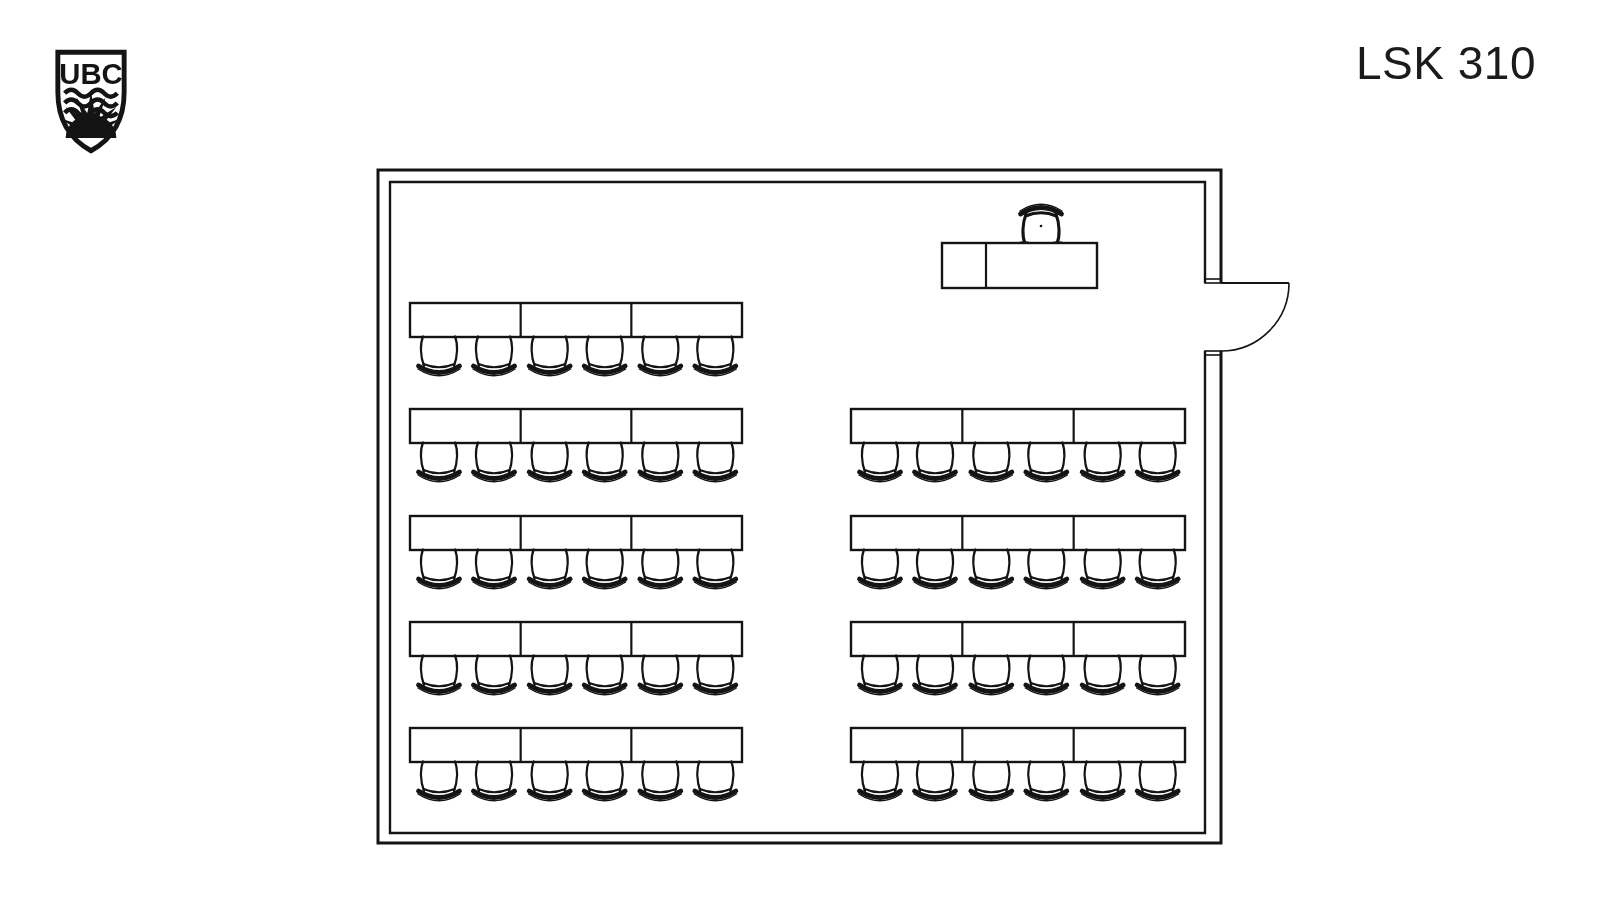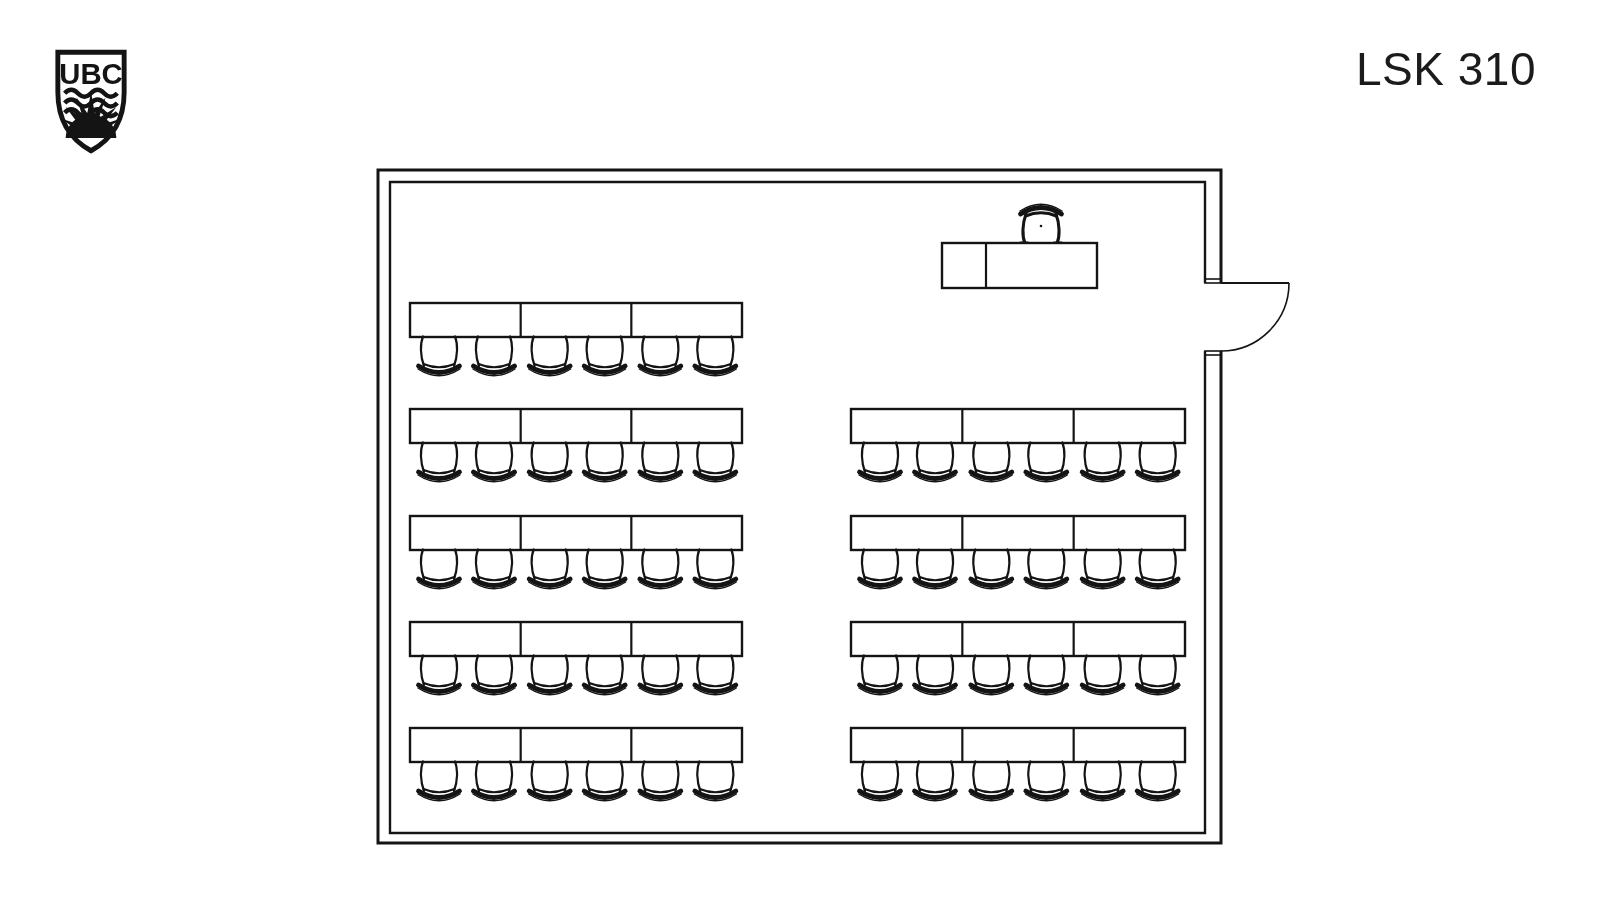--- a/index.html
+++ b/index.html
@@ -10,21 +10,21 @@
     padding-left: 13px;
   }
   #plan-svg { position: absolute; left: 0; top: 0; width: 1600px; height: 900px; color: #141414; }
   .crest { position: absolute; left: 52px; top: 46px; width: 78px; height: 112px; }
   .univ {
     position: absolute; left: 177px; top: 50px;
     color: #1d1d1d; font-weight: 700; font-size: 30px;
     letter-spacing: 3.5px; word-spacing: 9px; line-height: 40px; white-space: nowrap;
   }
   .room-label {
-    position: absolute; left: 1356px; top: 42px;
+    position: absolute; left: 1356px; top: 36px;
     color: #1b1b1b; font-size: 46px; font-weight: 400; letter-spacing: 0.5px; white-space: nowrap;
   }
 </style>
 </head>
 <body>
 
 <div class="page">
 
   <svg id="plan-svg" viewBox="0 0 1600 900" style="color: rgb(20, 20, 20);">
     <defs>

